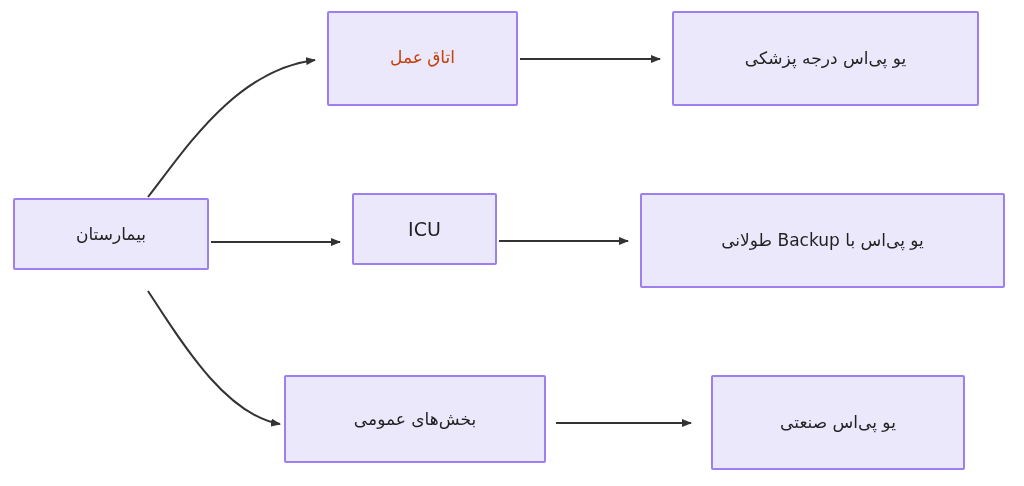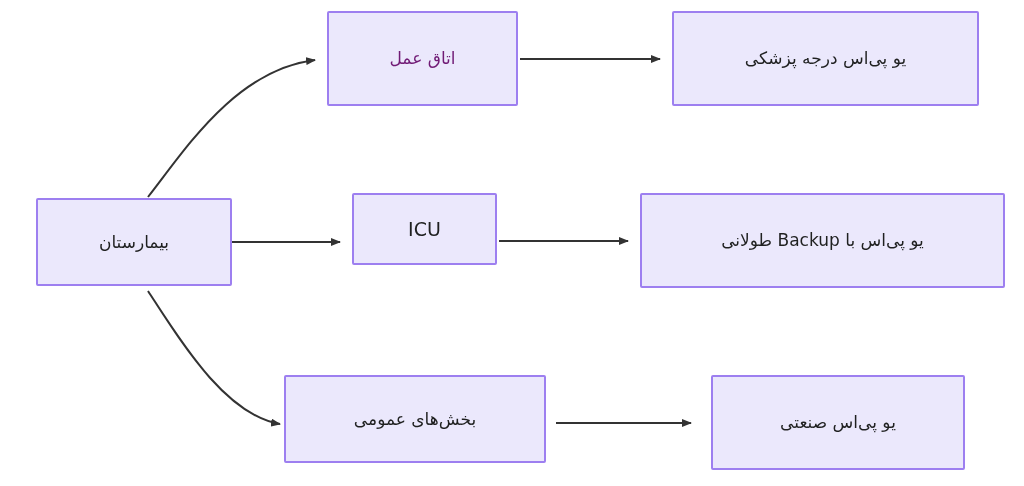--- a/index.html
+++ b/index.html
@@ -73,26 +73,26 @@
 
     <path d="M 148 291 C 180 340, 225 415, 280 424" fill="none" stroke="#333333" stroke-width="2" marker-end="url(#arrowhead)"></path>
 
     <path d="M 520 59 L 660 59" fill="none" stroke="#333333" stroke-width="2" marker-end="url(#arrowhead)"></path>
 
     <path d="M 499 241 L 628 241" fill="none" stroke="#333333" stroke-width="2" marker-end="url(#arrowhead)"></path>
 
     <path d="M 556 423 L 691 423" fill="none" stroke="#333333" stroke-width="2" marker-end="url(#arrowhead)"></path>
   </svg>
 
-  <div class="node" style="left: 13px; top: 198px; width: 196px; height: 88px; background: rgb(235, 232, 252); border-color: rgb(157, 127, 240); margin-left: 23px;">
+  <div class="node" style="left: 13px; top: 198px; width: 196px; height: 72px; background: rgb(235, 232, 252); border-color: rgb(157, 127, 240);">
     <span class="node-label" style="color: rgb(31, 32, 32);">بیمارستان</span>
   </div>
 
   <div class="node" style="left: 327px; top: 11px; width: 191px; height: 95px; background: rgb(235, 232, 252); border-color: rgb(157, 127, 240);">
-    <span class="node-label" style="color: #701a75;">اتاق عمل</span>
+    <span class="node-label" style="color: #c2410c; font-family: Liberation Serif, serif;">اتاق عمل</span>
   </div>
 
   <div class="node" style="left: 352px; top: 193px; width: 145px; height: 72px; background: rgb(235, 232, 252); border-color: rgb(157, 127, 240);">
     <span class="node-label ltr" style="color: rgb(31, 32, 32);">ICU</span>
   </div>
 
   <div class="node" style="left: 284px; top: 375px; width: 262px; height: 88px; background: rgb(235, 232, 252); border-color: rgb(157, 127, 240);">
     <span class="node-label" style="color: rgb(31, 32, 32);">بخش‌های عمومی</span>
   </div>
 

